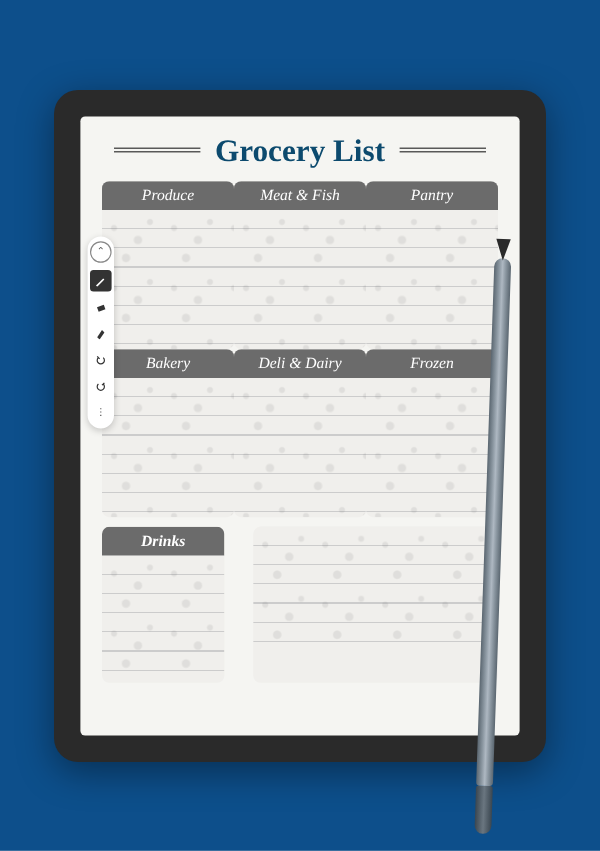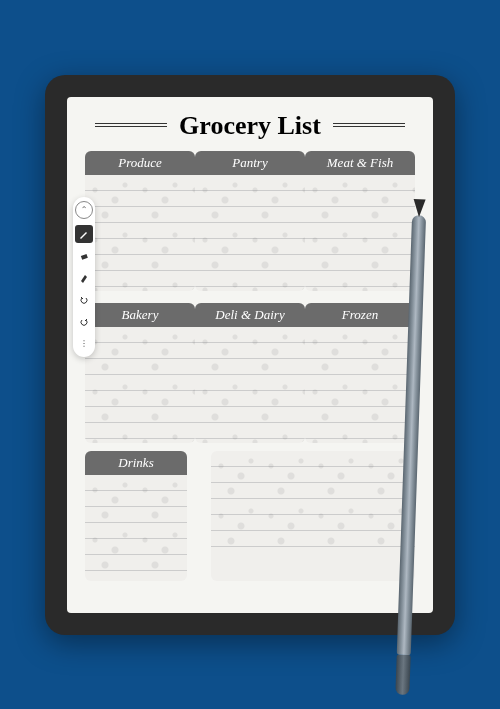--- a/index.html
+++ b/index.html
@@ -44,21 +44,21 @@
       height: 1px;
       background: #333;
     }
     .title-area::before { left: 10px; }
     .title-area::after { right: 10px; }
     .title-area::before { box-shadow: 0 3px 0 #333; }
     .title-area::after { box-shadow: 0 3px 0 #333; }
     .page-title {
       font-size: 26px;
       font-weight: bold;
-      color: #000000;
+      color: #0c4a6e;
       display: inline-block;
     }
     .grid {
       display: grid;
       grid-template-columns: 1fr 1fr 1fr;
       gap: 0;
     }
     .row1 { grid-template-rows: 140px; }
     .category {
       background: #f0efec;
@@ -89,26 +89,27 @@
     .doodle {
       position: absolute;
       inset: 0;
       opacity: 0.1;
       background-image: radial-gradient(circle at 20% 30%, #555 2px, transparent 3px),
                         radial-gradient(circle at 60% 50%, #555 3px, transparent 4px),
                         radial-gradient(circle at 80% 20%, #555 2px, transparent 3px),
                         radial-gradient(circle at 40% 80%, #555 3px, transparent 4px);
       background-size: 50px 50px;
     }
-    .row2 { margin-top: 12px; }
+    .row2 { margin-top: 0; }
     .row3 {
       margin-top: 8px;
       display: grid;
       grid-template-columns: 1fr 2fr;
       gap: 24px;
+      font-weight: bold;
     }
     .h140 { height: 140px; }
     .h130 { height: 130px; }
     .toolbar {
       position: absolute;
       left: 6px;
       top: 100px;
       width: 22px;
       background: #fff;
       border-radius: 11px;
@@ -225,27 +226,27 @@
     </div>
 
     <div class="grid row1">
       <div class="category h140">
         <div class="cat-header">Produce</div>
         <div class="cat-body">
             <div class="doodle"></div>
           </div>
       </div>
       <div class="category h140">
+        <div class="cat-header">Meat &amp; Fish</div>
+        <div class="cat-body">
+            <div class="doodle"></div>
+          </div>
+      </div>
+      <div class="category h140">
         <div class="cat-header">Pantry</div>
-        <div class="cat-body">
-            <div class="doodle"></div>
-          </div>
-      </div>
-      <div class="category h140">
-        <div class="cat-header">Meat &amp; Fish</div>
         <div class="cat-body">
             <div class="doodle"></div>
           </div>
       </div>
     </div>
 
     <div class="grid row1 row2">
       <div class="category h140">
         <div class="cat-header">Bakery</div>
         <div class="cat-body">

